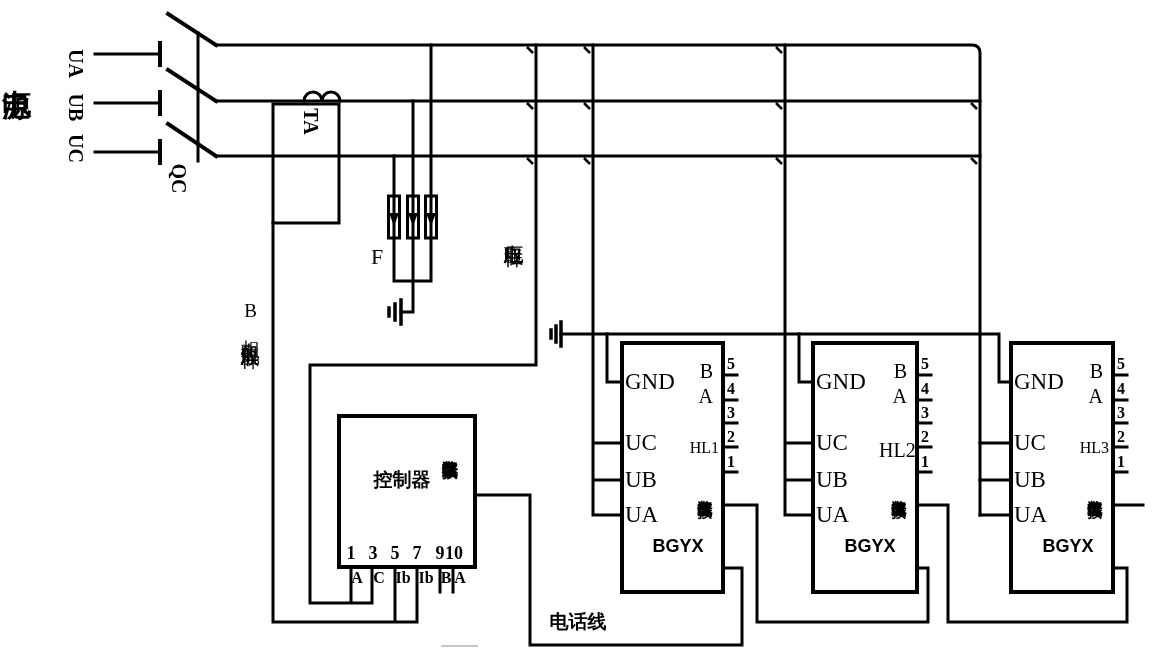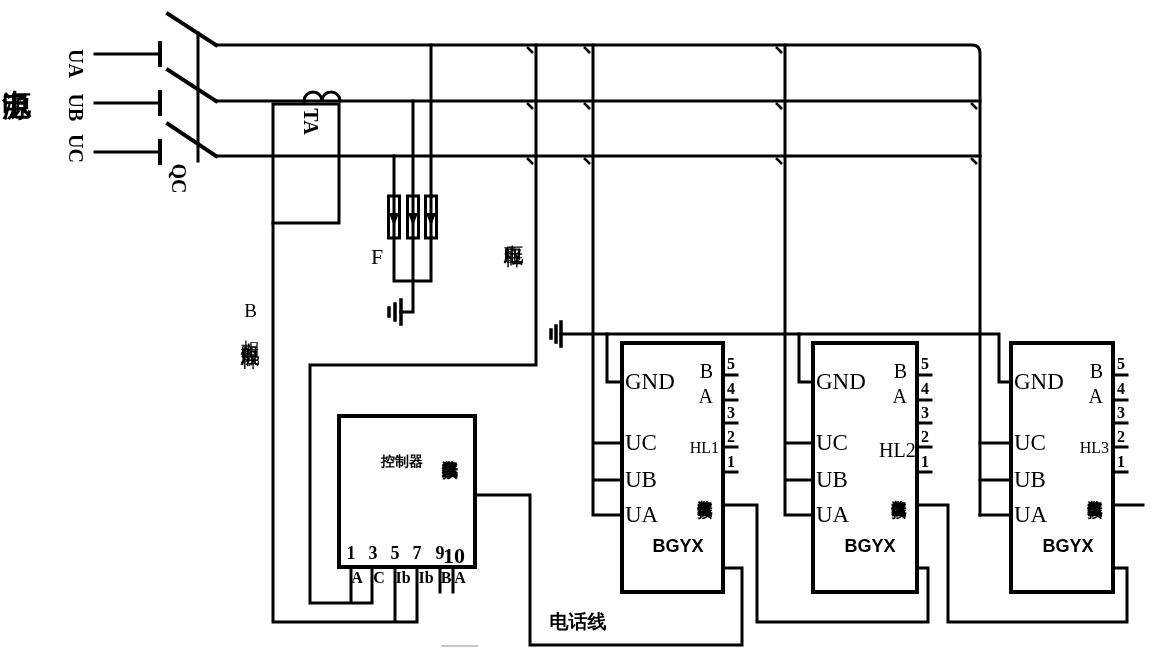--- a/index.html
+++ b/index.html
@@ -113,28 +113,28 @@
   <div class="lbl rot ctr b" style="left:55px;top:53px;width:40px;font-size:20px">UA</div>
   <div class="lbl rot ctr b" style="left:55px;top:97px;width:40px;font-size:20px">UB</div>
   <div class="lbl rot ctr b" style="left:55px;top:138px;width:40px;font-size:20px">UC</div>
   <div class="lbl rot ctr b" style="left:158px;top:168px;width:40px;font-size:20px">QC</div>
   <div class="lbl rot ctr b" style="left:290px;top:111px;width:40px;font-size:20px">TA</div>
   <div class="lbl" style="left:371px;top:245px;font-size:22px">F</div>
   <div class="lbl vt" style="left:504px;top:229px;font-size:20px;letter-spacing:1px">电压取样</div>
   <div class="lbl vt" style="left:241px;top:300px;font-size:19px;letter-spacing:3px">B相电流取样</div>
   <div class="lbl ctr b sans" style="left:537px;top:612px;width:82px;font-size:19px">电话线</div>
 
-  <div class="lbl ctr b sans" style="left:352px;top:454px;width:100px;font-size:14px">控制器</div>
+  <div class="lbl ctr b sans" style="left:352px;top:470px;width:100px;font-size:19px">控制器</div>
   <div class="lbl vt b" style="left:442px;top:447px;font-size:16px;letter-spacing:1px">数据线接口</div>
   <div class="lbl ctr b" style="left:339px;top:544px;width:24px;font-size:18px">1</div>
   <div class="lbl ctr b" style="left:361px;top:544px;width:24px;font-size:18px">3</div>
   <div class="lbl ctr b" style="left:383px;top:544px;width:24px;font-size:18px">5</div>
   <div class="lbl ctr b" style="left:405px;top:544px;width:24px;font-size:18px">7</div>
   <div class="lbl ctr b" style="left:428px;top:544px;width:24px;font-size:18px">9</div>
-  <div class="lbl ctr b" style="left:442px;top:544px;width:24px;font-size:22px">10</div>
+  <div class="lbl ctr b" style="left:442px;top:544px;width:24px;font-size:18px">10</div>
   <div class="lbl ctr b" style="left:345px;top:570px;width:24px;font-size:16px">A</div>
   <div class="lbl ctr b" style="left:367px;top:570px;width:24px;font-size:16px">C</div>
   <div class="lbl ctr b" style="left:391px;top:570px;width:24px;font-size:16px">Ib</div>
   <div class="lbl ctr b" style="left:414px;top:570px;width:24px;font-size:16px">Ib</div>
   <div class="lbl ctr b" style="left:434px;top:570px;width:24px;font-size:16px">B</div>
   <div class="lbl ctr b" style="left:448px;top:570px;width:24px;font-size:16px">A</div>
 
   <div class="lbl" style="left:625px;top:370px;font-size:23px">GND</div>
   <div class="lbl" style="left:625px;top:431px;font-size:23px">UC</div>
   <div class="lbl" style="left:625px;top:468px;font-size:23px">UB</div>

